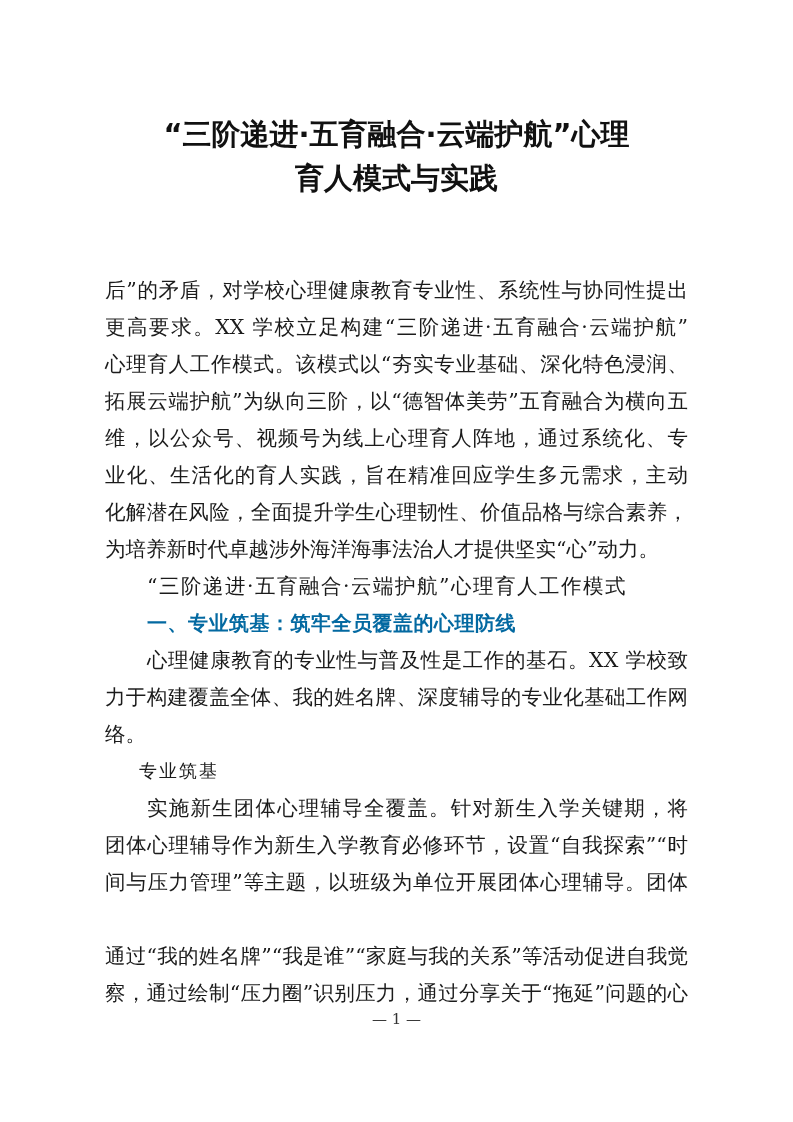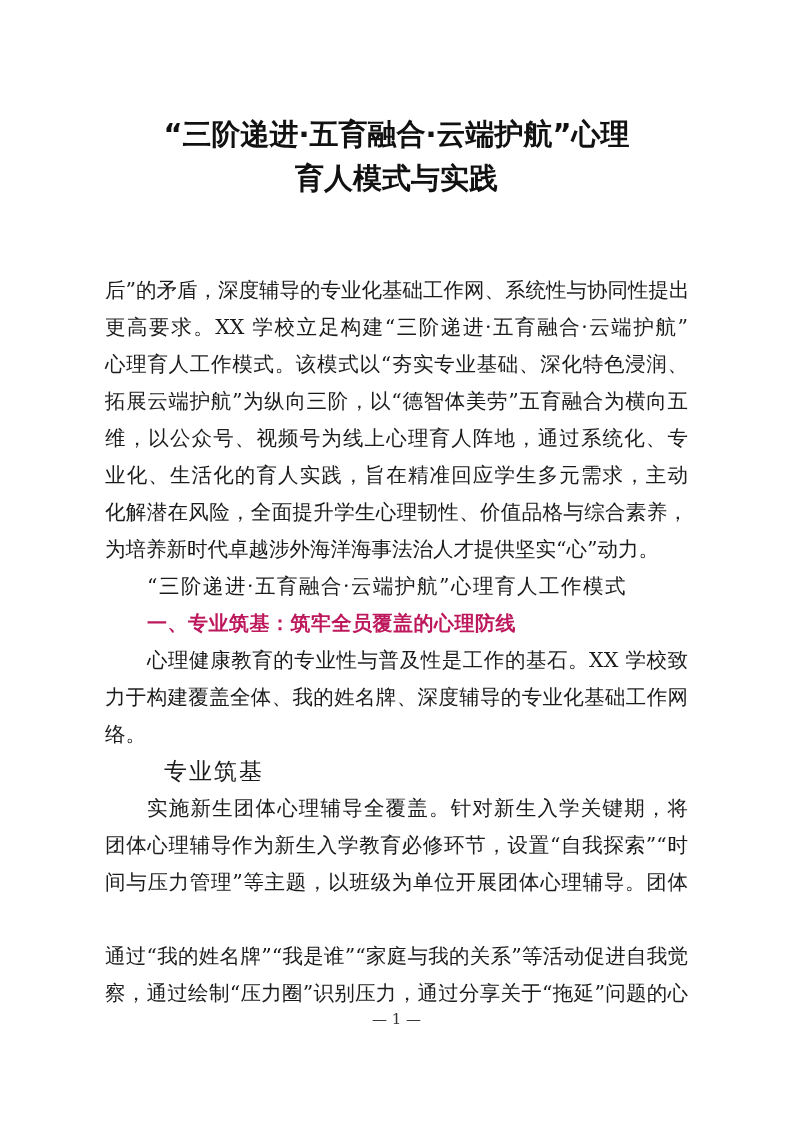--- a/index.html
+++ b/index.html
@@ -56,29 +56,29 @@
       text-align: left;
       text-align-last: left;
     }
     .heading {
       position: absolute;
       left: 147px;
       font-family: "DejaVu Sans", "Liberation Sans", sans-serif;
       font-weight: bold;
       font-size: 20px;
       line-height: 30px;
-      color: #be185d;
+      color: #0369a1;
       white-space: nowrap;
       letter-spacing: 0.5px;
       text-align: center;
     }
     .subhead {
       position: absolute;
-      left: 164px;
-      font-size: 23px;
+      left: 139px;
+      font-size: 18px;
       line-height: 30px;
       white-space: nowrap;
       letter-spacing: 2px;
     }
     .footer {
       position: absolute;
       top: 1010px;
       left: 0;
       width: 793px;
       text-align: center;
@@ -88,21 +88,21 @@
     }
   </style>
 </head>
 <body>
 
 <div class="page">
 
   <div class="title l1">“三阶递进·五育融合·云端护航”心理</div>
   <div class="title l2">育人模式与实践</div>
 
-  <div class="line" style="top:275px">后”的矛盾，深度辅导的专业化基础工作网、系统性与协同性提出</div>
+  <div class="line" style="top:275px">后”的矛盾，对学校心理健康教育专业性、系统性与协同性提出</div>
   <div class="line" style="top:312px">更高要求。XX 学校立足构建“三阶递进·五育融合·云端护航”</div>
   <div class="line" style="top:349px">心理育人工作模式。该模式以“夯实专业基础、深化特色浸润、</div>
   <div class="line" style="top:386px">拓展云端护航”为纵向三阶，以“德智体美劳”五育融合为横向五</div>
   <div class="line" style="top:423px">维，以公众号、视频号为线上心理育人阵地，通过系统化、专</div>
   <div class="line" style="top:460px">业化、生活化的育人实践，旨在精准回应学生多元需求，主动</div>
   <div class="line" style="top:497px">化解潜在风险，全面提升学生心理韧性、价值品格与综合素养，</div>
   <div class="line last" style="top:534px">为培养新时代卓越涉外海洋海事法治人才提供坚实“心”动力。</div>
 
   <div class="line center" style="top:571px; left:147px; width:520px; letter-spacing:1.5px;text-align:center;">“三阶递进·五育融合·云端护航”心理育人工作模式</div>
 

